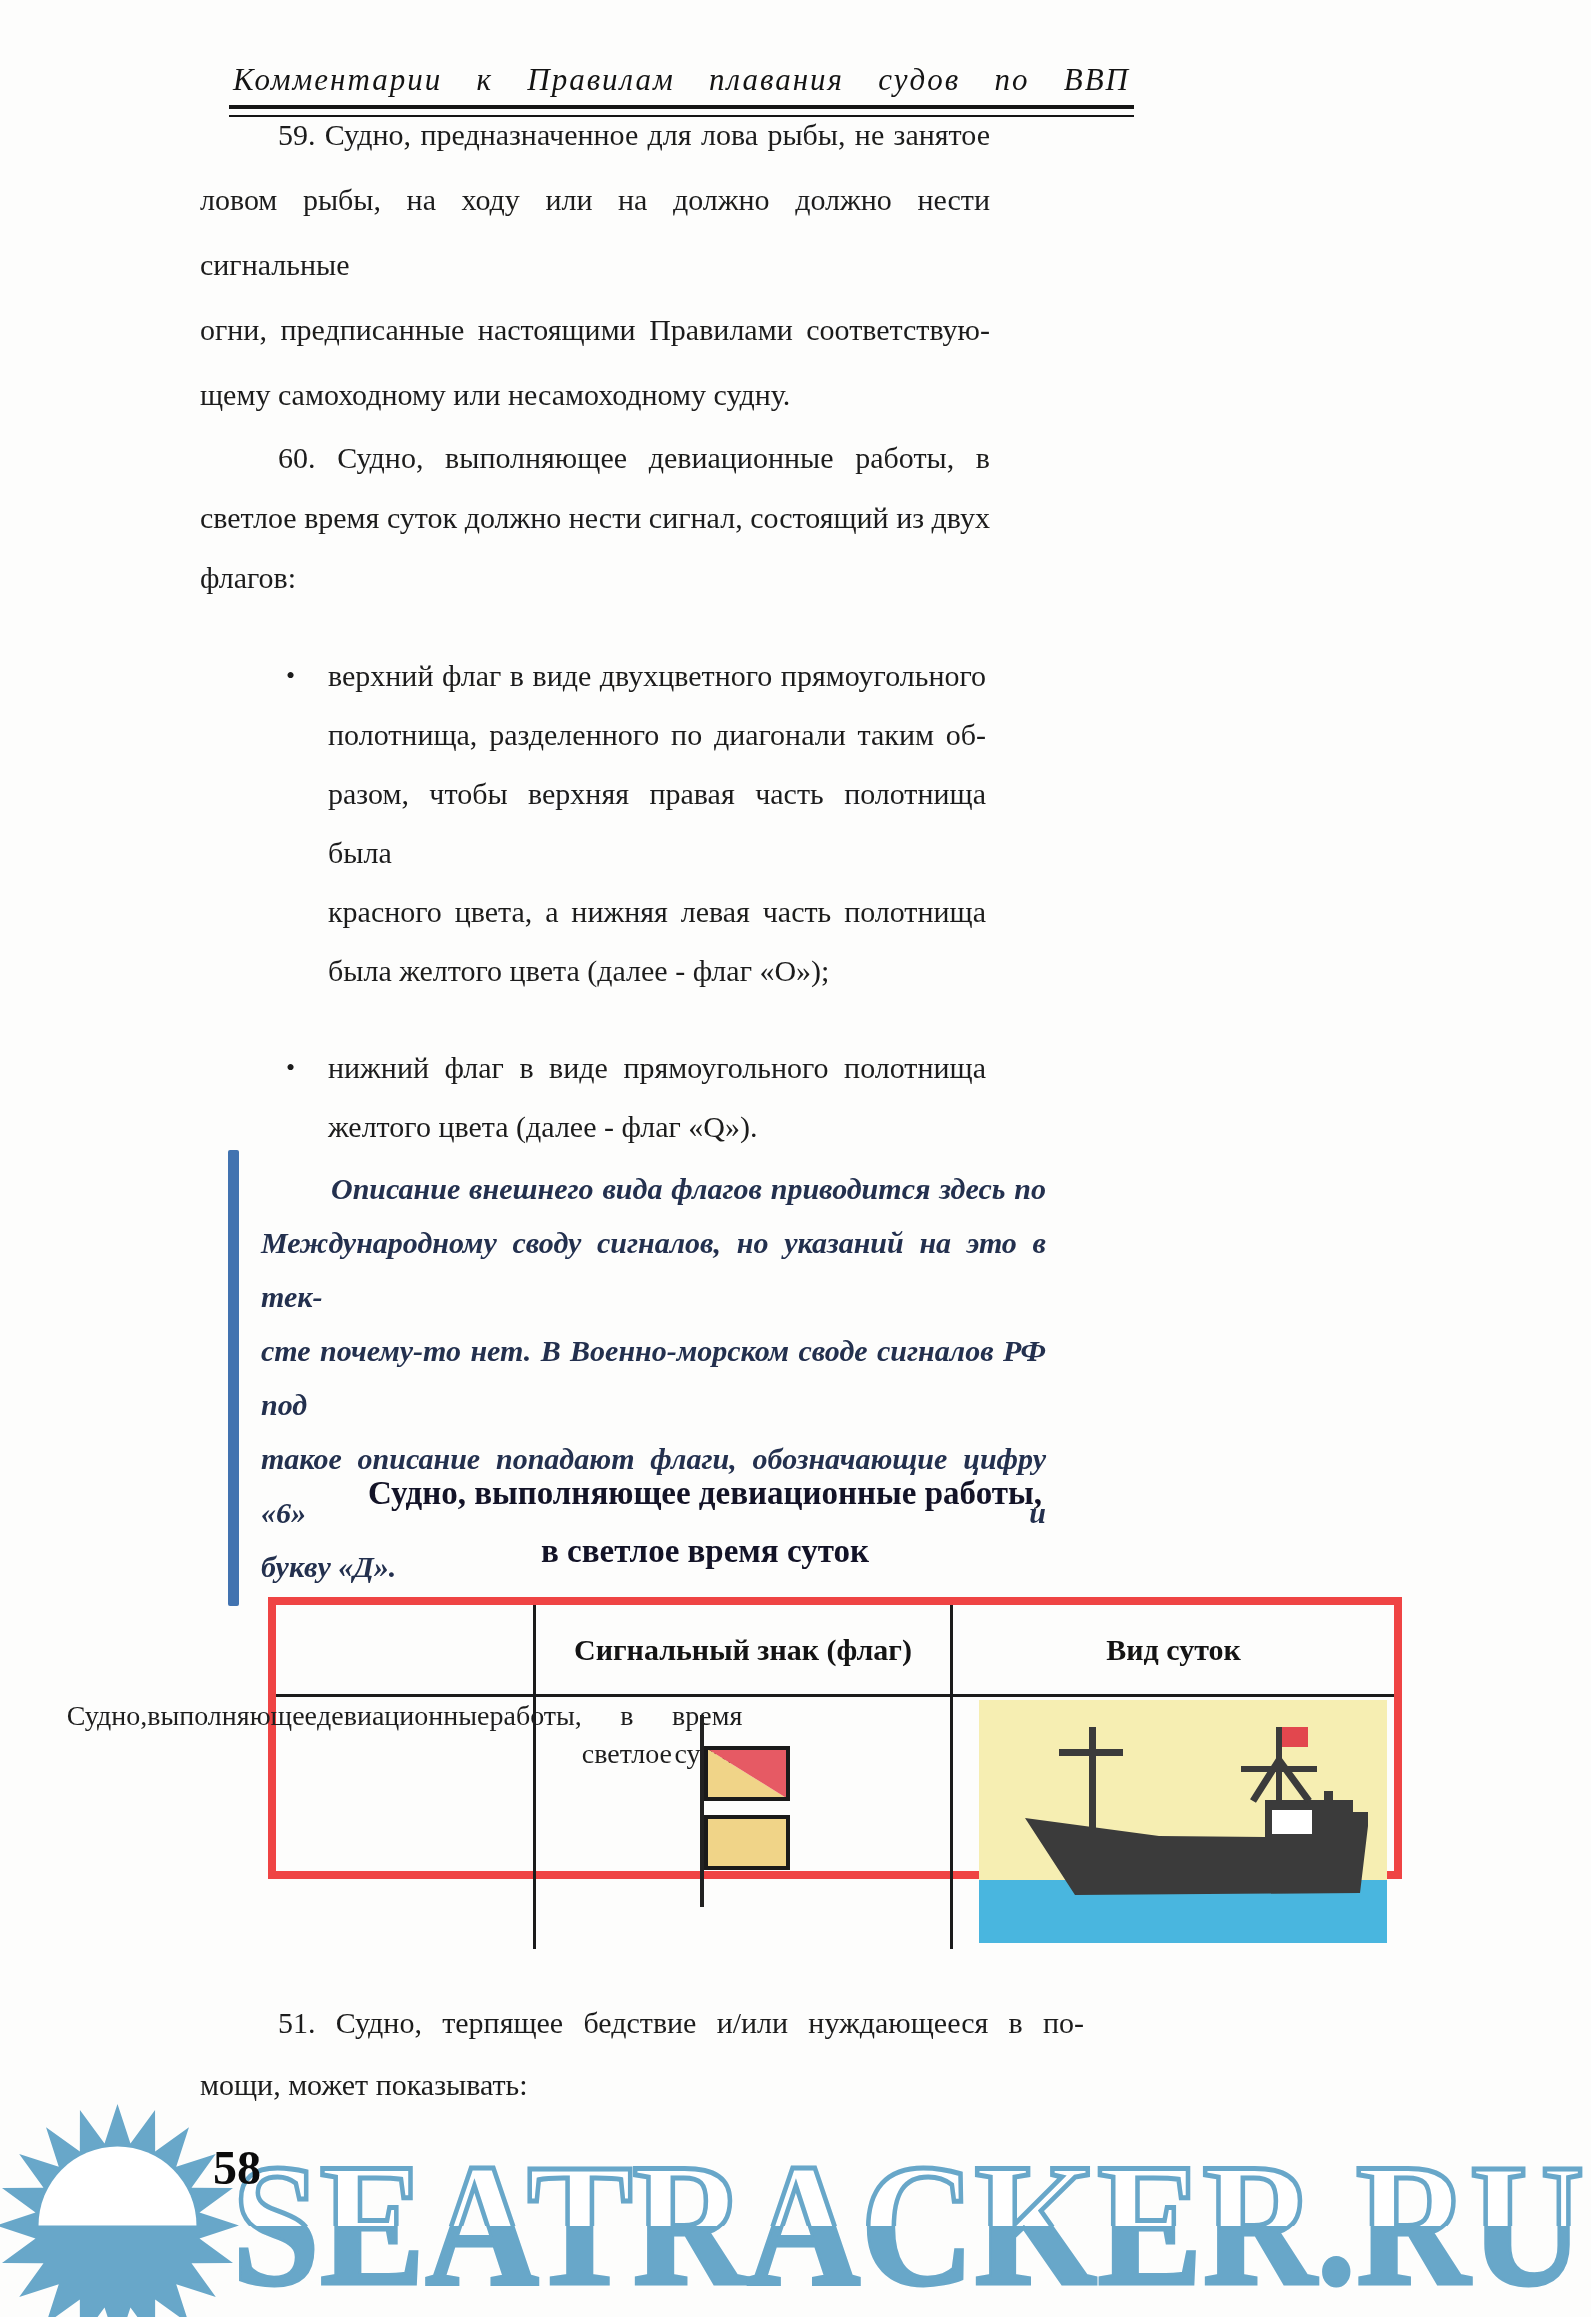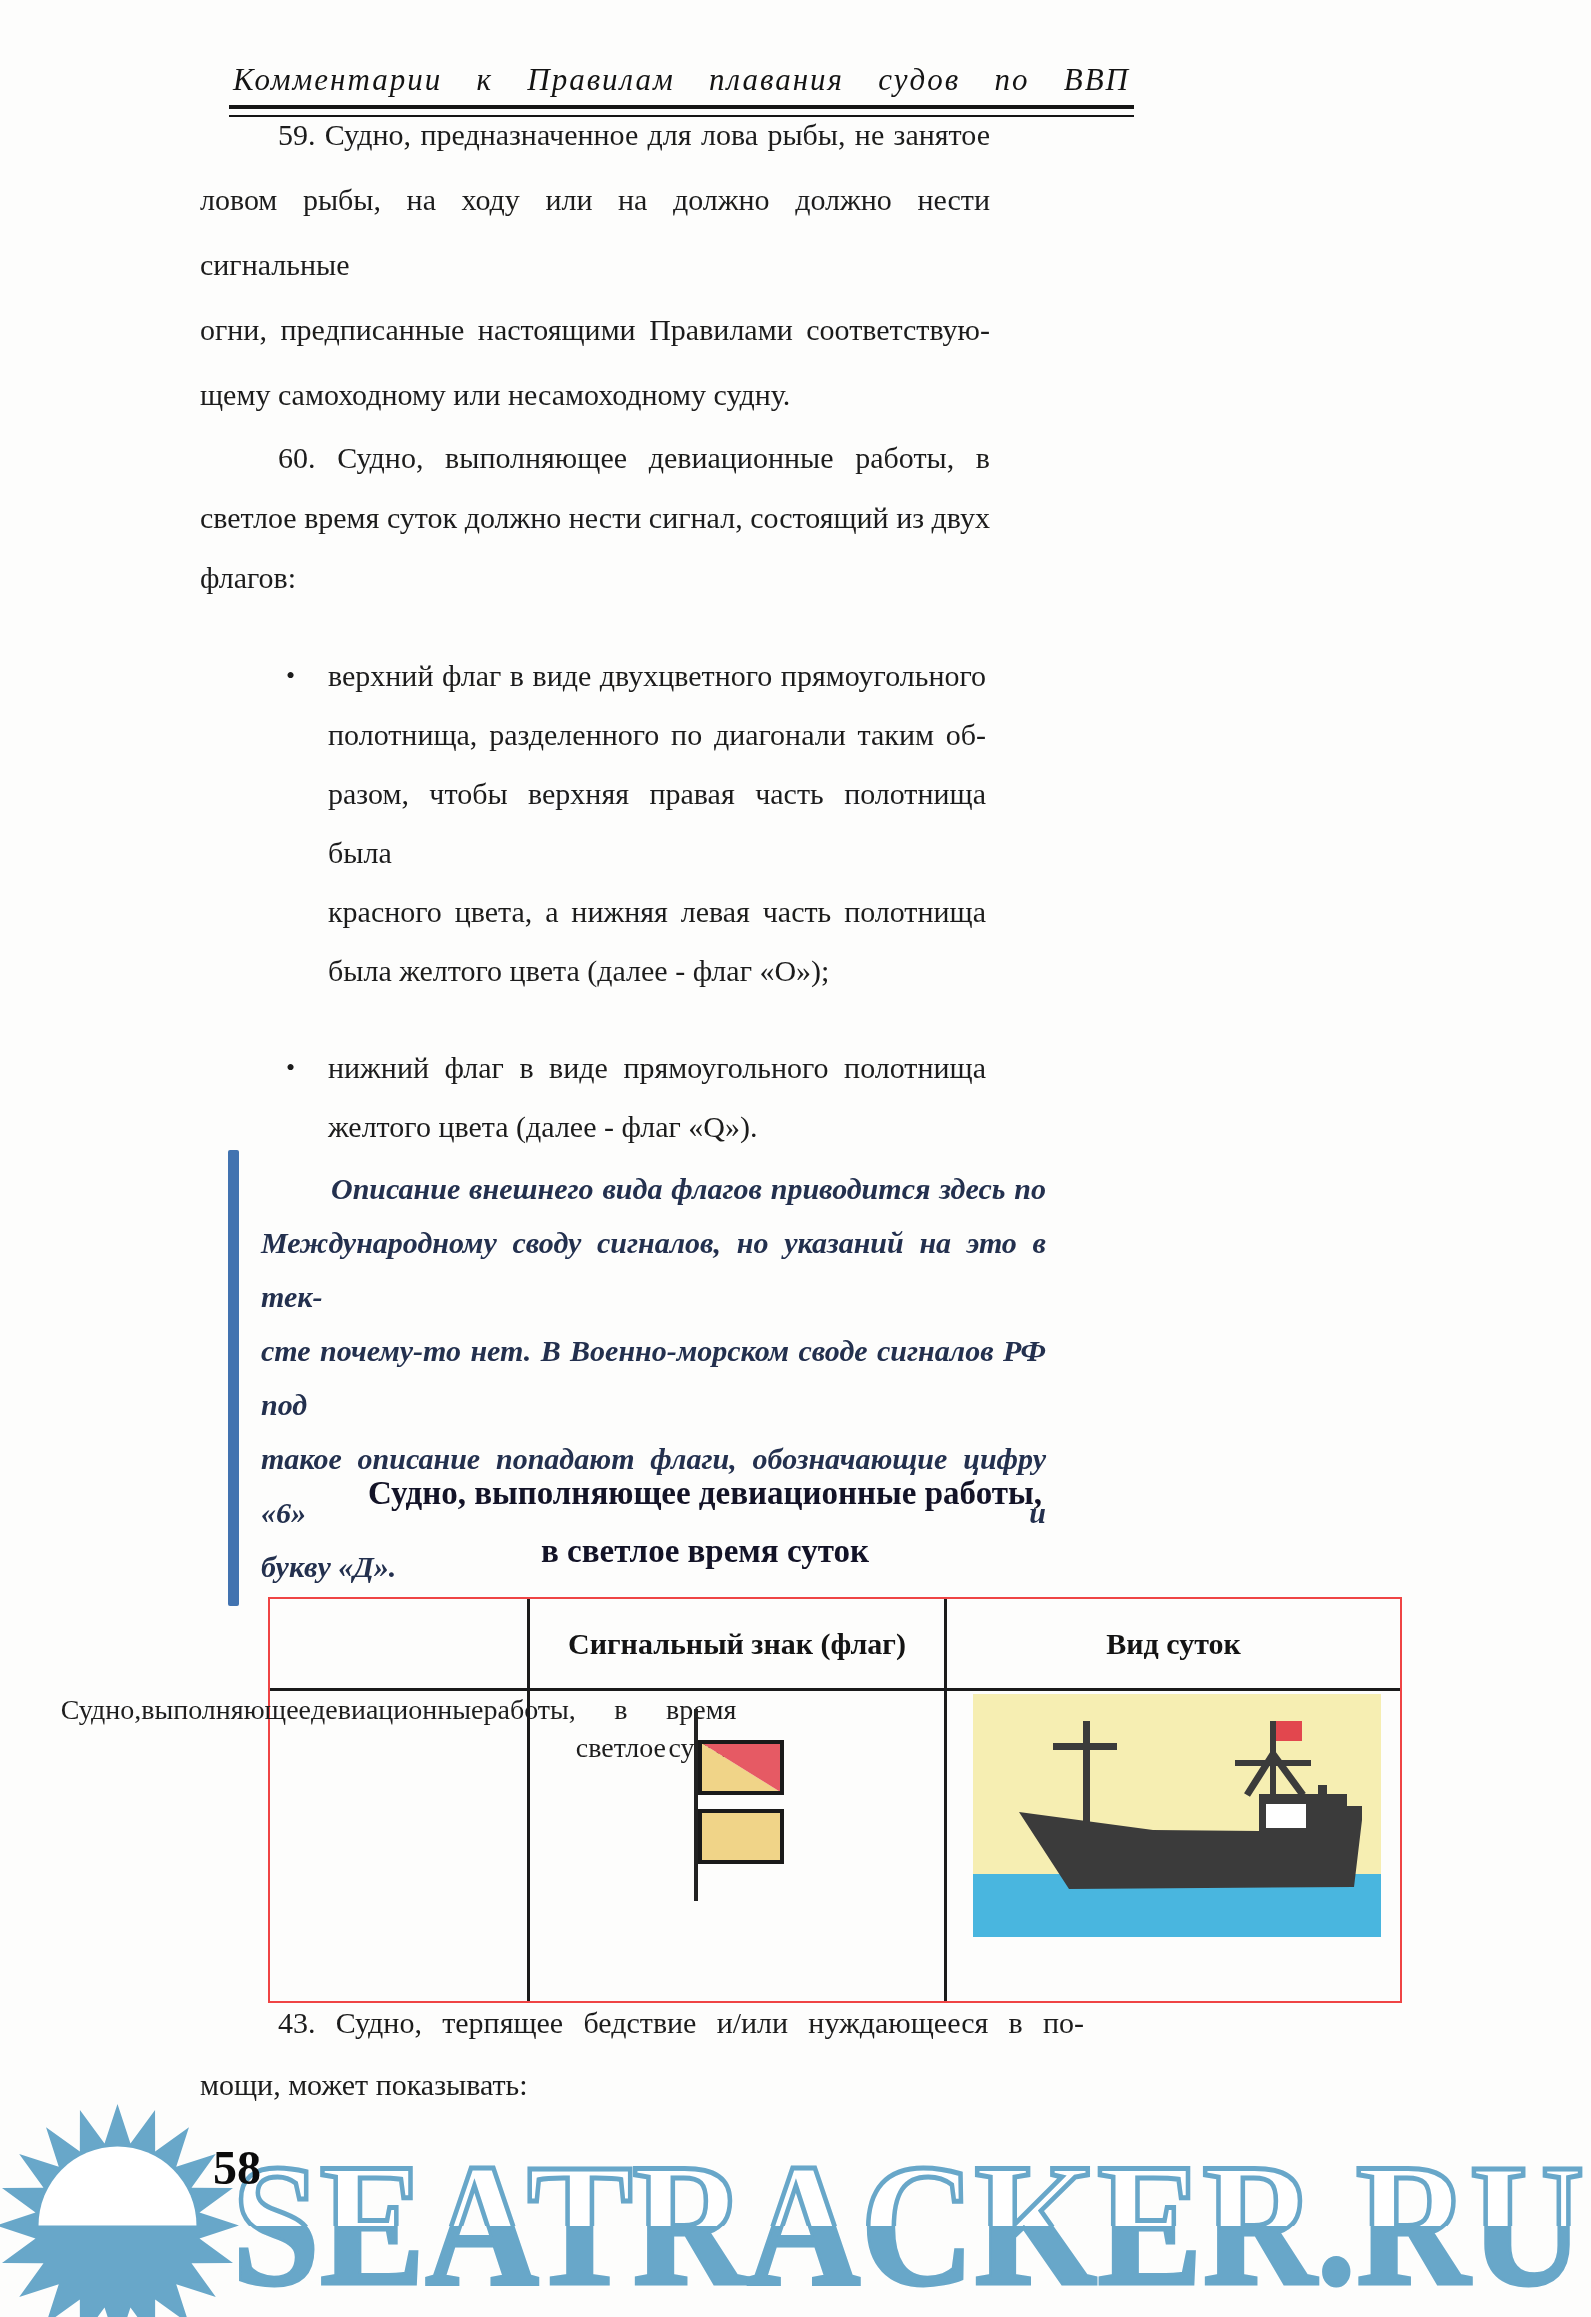--- a/index.html
+++ b/index.html
@@ -35,22 +35,22 @@
   .note-body{flex:1;padding:12px 0 12px 22px;font-style:italic;font-size:30px;
              line-height:54px;color:#23304e;font-weight:bold;}
   .note-body .tline.ind{text-indent:70px;}
 
   
   .table-caption{position:absolute;left:200px;top:1464px;width:1010px;font-weight:bold;
                  font-size:33px;line-height:58px;color:#131327;}
   .table-caption .tline{text-align-last:center;}
 
   
-  .sig-table{position:absolute;left:268px;top:1597px;width:1134px;height:406px;
-             border:2px solid #ef4444;box-sizing:border-box;
+  .sig-table{position:absolute;left:268px;top:1597px;width:1134px;height:282px;
+             border:8px solid #ef4444;box-sizing:border-box;
              display:grid;grid-template-columns:260px 417px 1fr;grid-template-rows:92px 1fr;}
   .cell{box-sizing:border-box;border-color:#1b1b1b;}
   .th{display:flex;align-items:center;justify-content:center;font-weight:bold;font-size:30px;
       color:#141414;border-bottom:3px solid #1b1b1b;}
   .br{border-right:3px solid #1b1b1b;}
   .td{position:relative;}
   .label-cell{display:flex;flex-direction:row;justify-content:center;font-size:28px;
               line-height:38px;color:#1e1e1e;padding-bottom:14px;}
   .label-cell .tline,.label-cell .tline.last{text-align:center;text-align-last:center;}
   .flags-cell svg{display:block;}
@@ -163,21 +163,21 @@
             <path d="M300 60 L274 101 M300 60 L330 101" fill="none" stroke-width="7" stroke="#3b3b3b"></path>
             <rect x="262" y="66" width="76" height="6" fill="#3b3b3b"></rect>
             <rect x="303" y="27" width="26" height="20" fill="#e2474e"></rect>
           </g>
         </svg>
       </div>
     </div>
   </div>
 
   <div class="para p61">
-      <div class="tline ind">43. Судно, терпящее бедствие и/или нуждающееся в по-</div>
+      <div class="tline ind">51. Судно, терпящее бедствие и/или нуждающееся в по-</div>
       <div class="tline last">мощи, может показывать:</div>
     </div>
 
   <div class="sun">
     <svg width="248" height="248" viewBox="0 0 245 245">
       <polygon points="122,4 134.8,43 159.1,9.9 159.2,50.9 192.6,26.9 180,66 219.1,53.4 195.1,86.8 236.1,86.9 203,111.2 242,124 203,136.8 236.1,161.1 195.1,161.2 219.1,194.6 180,182 192.6,221.1 159.2,197.1 159.1,238.1 134.8,205 122,244 109.2,205 84.9,238.1 84.8,197.1 51.4,221.1 64,182 24.9,194.6 48.9,161.2 7.9,161.1 41,136.8 2,124 41,111.2 7.9,86.9 48.9,86.8 24.9,53.4 64,66 51.4,26.9 84.8,50.9 84.9,9.9 109.2,43" fill="#68a7c9"></polygon>
       <path d="M 44 124 A 78 78 0 0 1 200 124 Z" fill="#ffffff"></path>
     </svg>
   </div>
 

